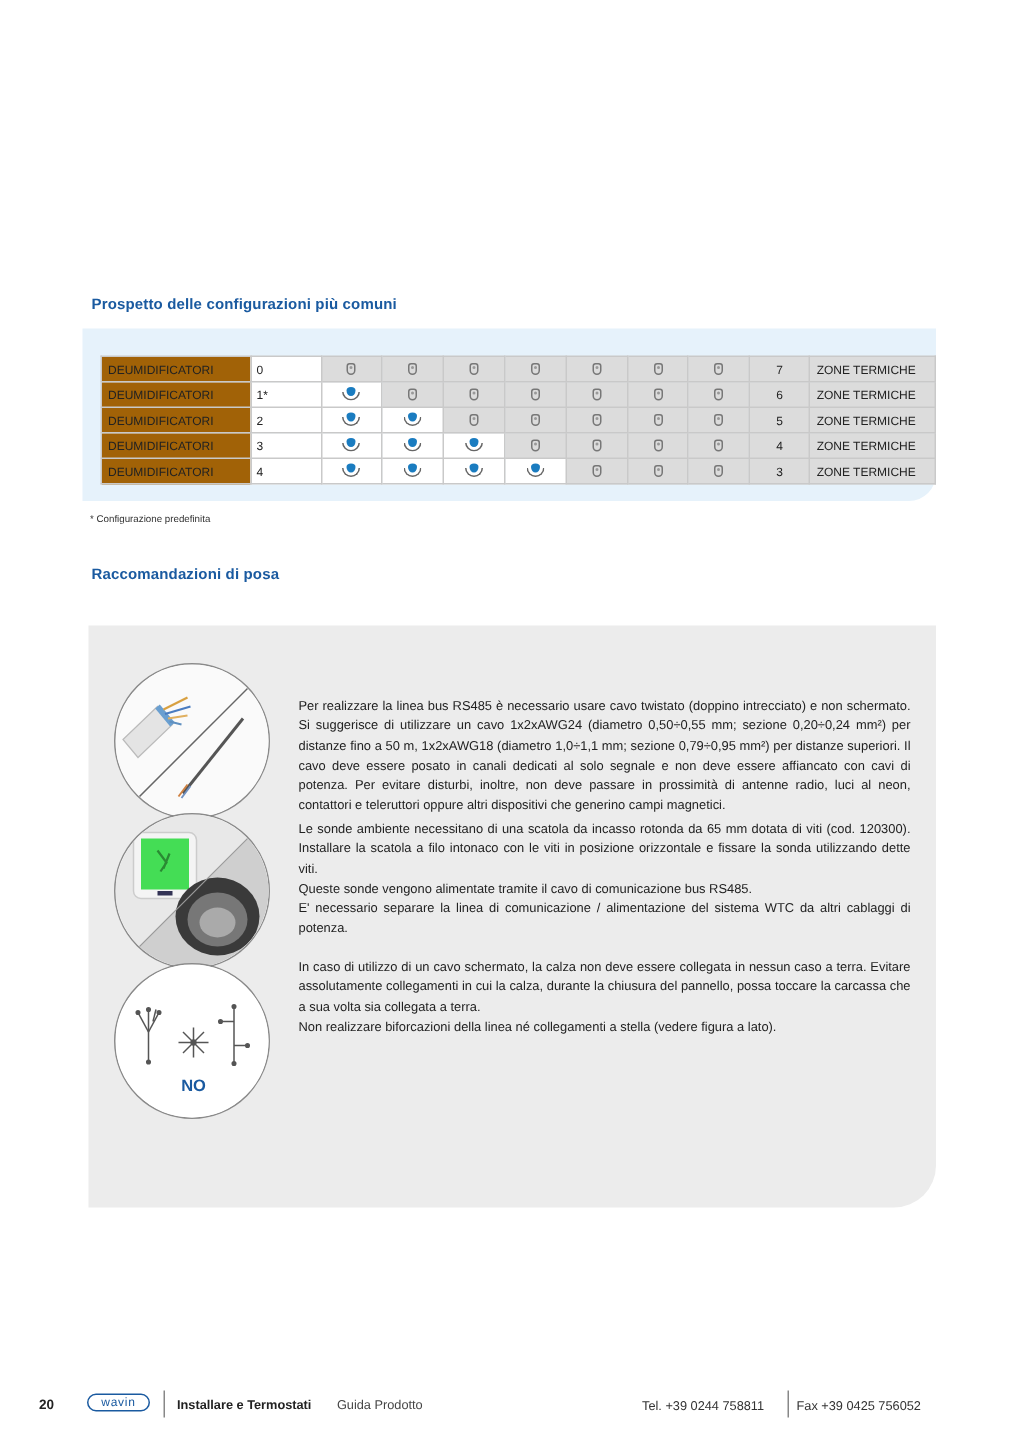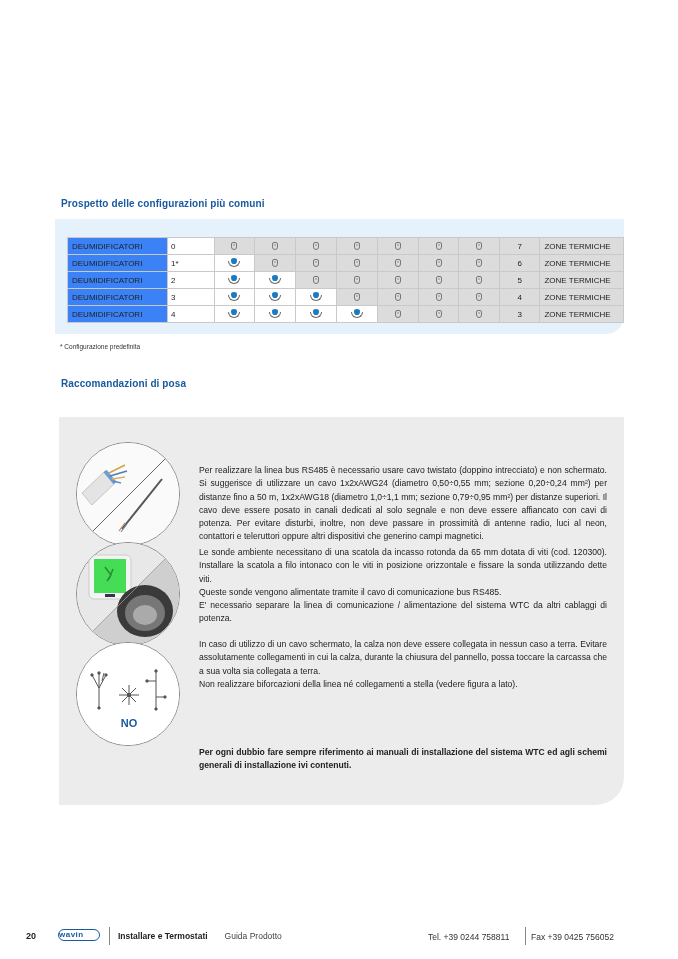--- a/index.html
+++ b/index.html
@@ -47,21 +47,21 @@
       border: 1px solid #c9c9c9;
       height: 16px;
       padding: 0;
       text-align: center;
       vertical-align: middle;
     }
     .config-table td.label {
       width: 96px;
       text-align: left;
       padding-left: 4px;
-      background: #3b82f6;
+      background: #a16207;
     }
     .config-table td.num {
       width: 44px;
       text-align: left;
       padding-left: 3px;
       background: #ffffff;
     }
     .config-table td.cell { width: 41px; }
     .config-table td.cell.dehum { background: #ffffff; }
     .config-table td.cell.zone { background: #dcdcdc; }
@@ -180,21 +180,22 @@
       position: absolute;
       left: 58px;
       top: 929px;
       width: 42px;
       height: 12px;
       border: 1.5px solid #1a5aa0;
       border-radius: 7px;
       box-sizing: border-box;
       color: #1a5aa0;
       font-size: 8px;
-      font-weight: bold;
+      font-weight: normal;
+      text-align: center;
       line-height: 9px;
       letter-spacing: 0.5px;
     }
     .footer-sep {
       position: absolute;
       width: 1px;
       height: 18px;
       background: #888;
     }
     #sep-1 { left: 109px; top: 927px; }
@@ -369,23 +370,20 @@
   </div>
   <div class="text-block" id="para-2">
     <p>Le sonde ambiente necessitano di una scatola da incasso rotonda da 65 mm dotata di viti (cod. 120300). Installare la scatola a filo intonaco con le viti in posizione orizzontale e fissare la sonda utilizzando dette viti.</p>
     <p>Queste sonde vengono alimentate tramite il cavo di comunicazione bus RS485.</p>
     <p>E' necessario separare la linea di comunicazione / alimentazione del sistema WTC da altri cablaggi di potenza.</p>
   </div>
   <div class="text-block" id="para-3">
     <p>In caso di utilizzo di un cavo schermato, la calza non deve essere collegata in nessun caso a terra. Evitare assolutamente collegamenti in cui la calza, durante la chiusura del pannello, possa toccare la carcassa che a sua volta sia collegata a terra.</p>
     <p>Non realizzare biforcazioni della linea né collegamenti a stella (vedere figura a lato).</p>
   </div>
-  <div class="text-block" id="para-bold">
-    <p>Per ogni dubbio fare sempre riferimento ai manuali di installazione del sistema WTC ed agli schemi generali di installazione ivi contenuti.</p>
-  </div>
 </div>
 
 <div class="footer-pagenum">20</div>
 <div class="wavin-logo">wavin</div>
 <div class="footer-sep" id="sep-1"></div>
 <div class="footer-title">
   <b>Installare e Termostati</b><span class="light">Guida Prodotto</span>
 </div>
 <div class="footer-tel">Tel. +39 0244 758811</div>
 <div class="footer-sep" id="sep-2"></div>

